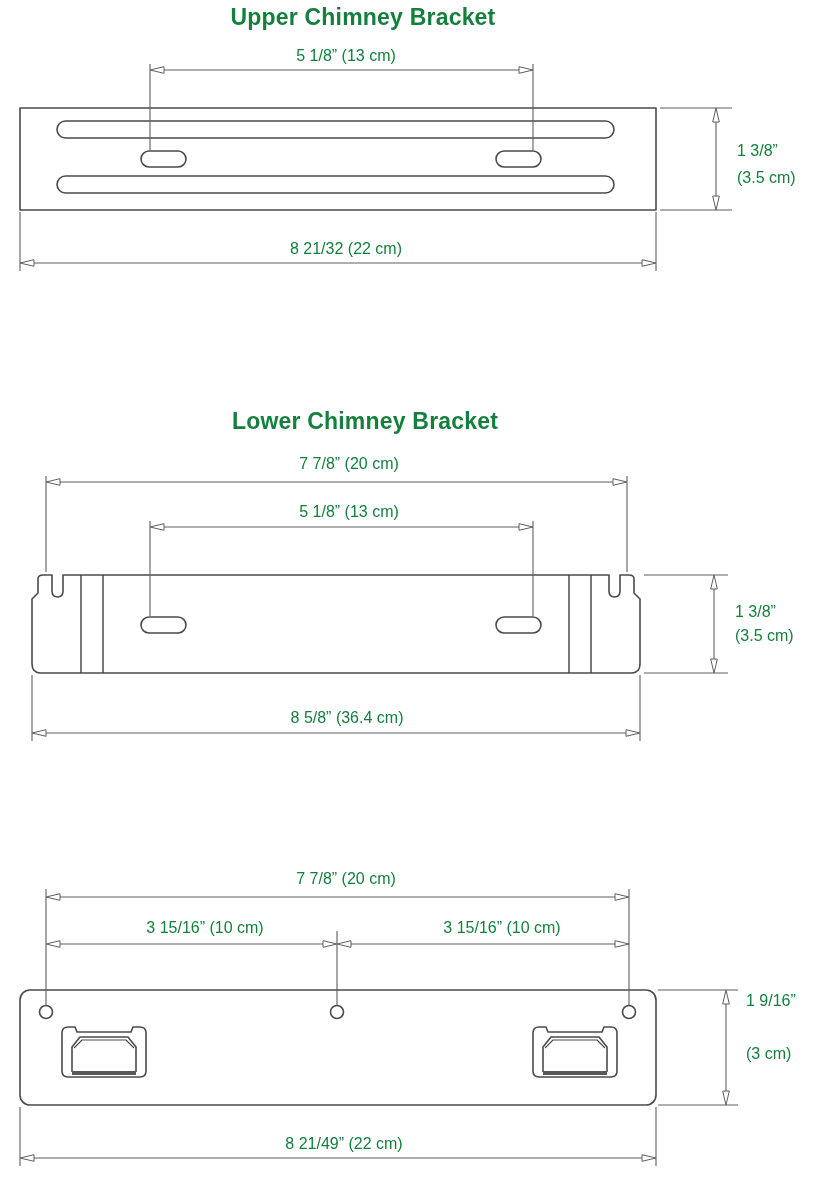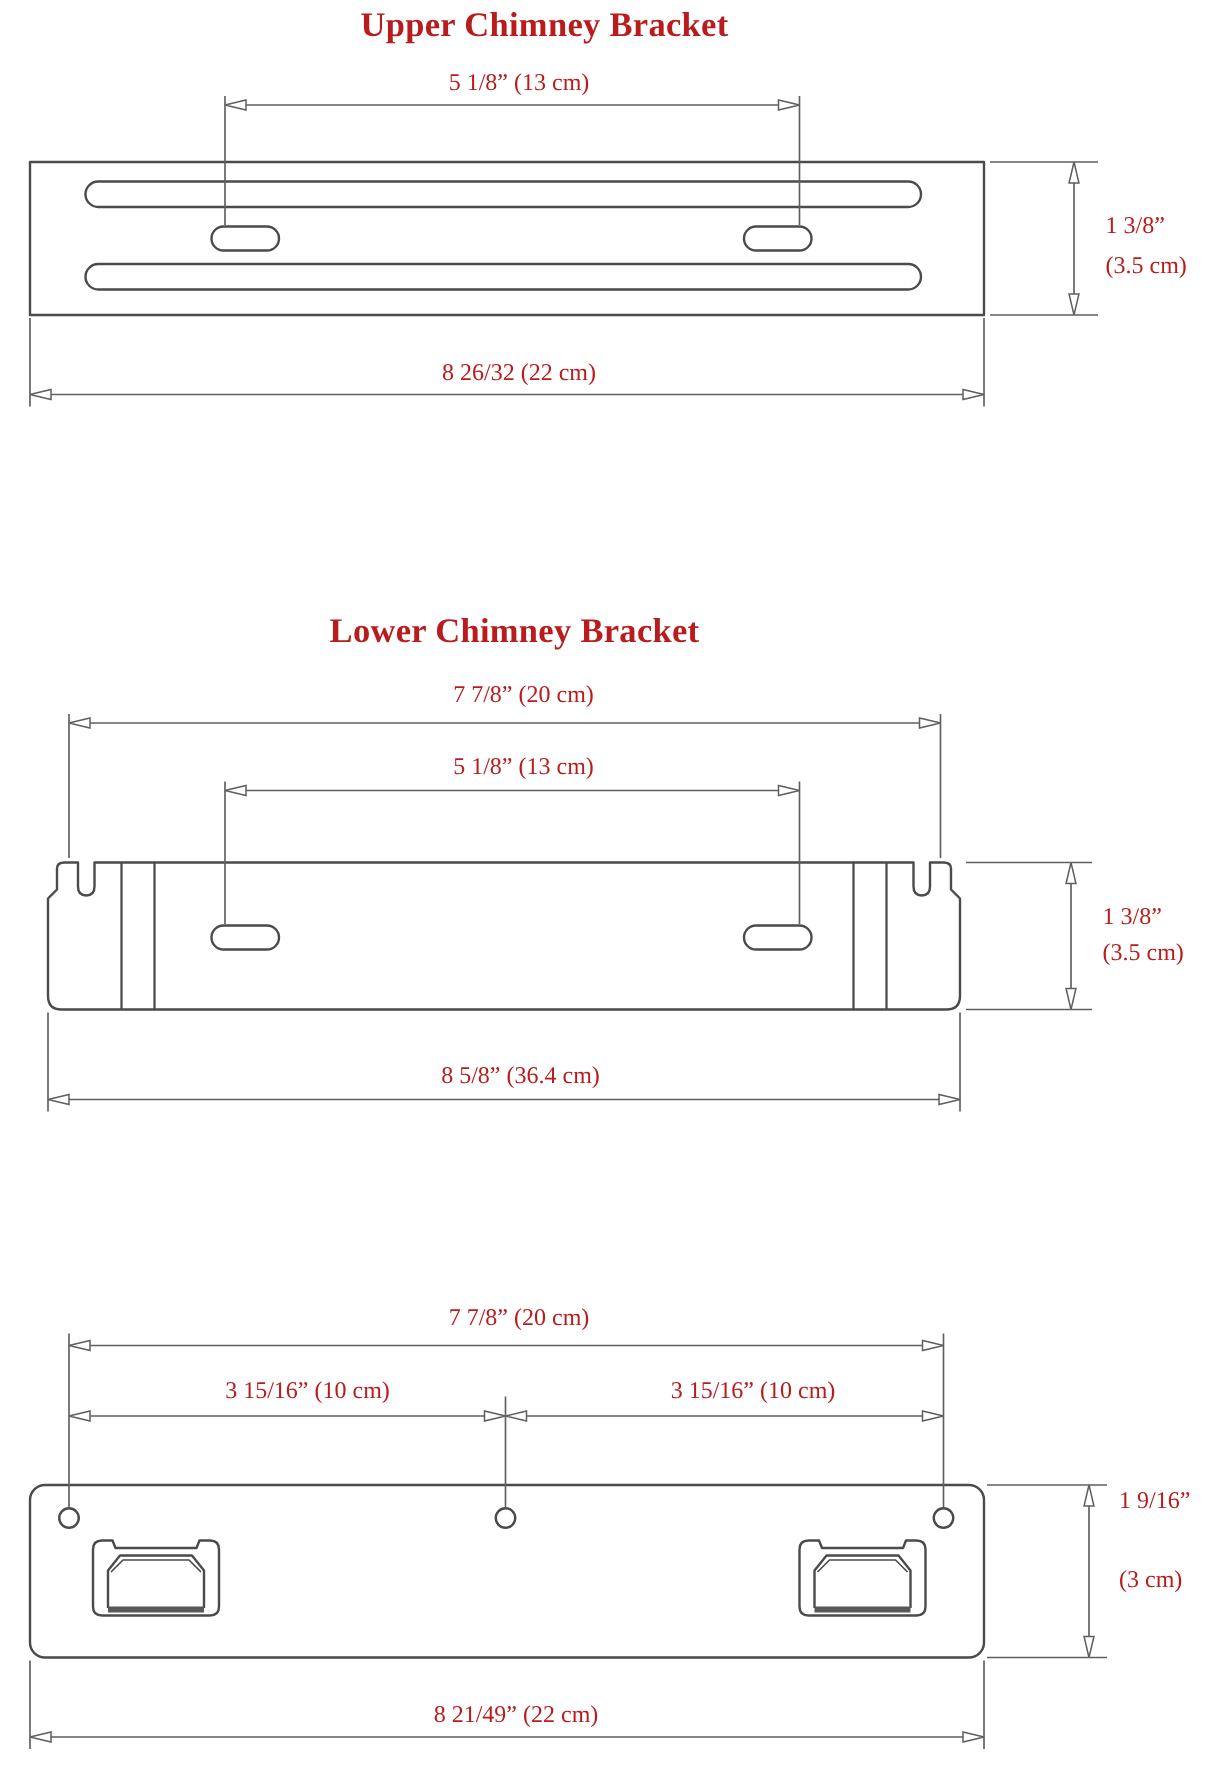--- a/index.html
+++ b/index.html
@@ -1,21 +1,21 @@
 <!DOCTYPE html>
 <html><head>
 <meta charset="utf-8">
 <style>
   html,body{margin:0;padding:0;background:#ffffff;}
   .canvas{
     position:relative;
     width:820px;height:1190px;
     background:#ffffff;
-    font-family:Liberation Serif, serif;
-    color:#b91c1c;
+    font-family:Liberation Sans, sans-serif;
+    color:#15803d;
     overflow:hidden;
   }
   svg.drawing{position:absolute;left:0;top:0;width:820px;height:1190px;}
   .shape{fill:none;stroke:#4b4b4d;stroke-width:1.6;stroke-linejoin:round;}
   .bend{fill:none;stroke:#4b4b4d;stroke-width:1.5;}
   .dim{fill:none;stroke:#5f5f61;stroke-width:1.1;}
   .arrow{fill:#ffffff;stroke:#5f5f61;stroke-width:1;stroke-linejoin:miter;}
   .hookbar{fill:#58585a;stroke:none;}
   .label{
     position:absolute;
@@ -144,25 +144,25 @@
         <path class="dim" d="M658,990 H738 M658,1105 H738"></path>
         <path class="dim" d="M726,1003 V1092"></path>
         <path class="arrow" d="M726,990 L722.7,1004 L729.3,1004 Z"></path>
         <path class="arrow" d="M726,1105 L722.7,1091 L729.3,1091 Z"></path>
       </g>
     </g>
   </svg>
 
   <div class="title" style="left:363px;top:17px;">Upper Chimney Bracket</div>
   <div class="label" style="left:346px;top:56px;">5 1/8” (13 cm)</div>
-  <div class="label" style="left:346px;top:249px;">8 26/32 (22 cm)</div>
+  <div class="label" style="left:346px;top:249px;">8 21/32 (22 cm)</div>
   <div class="label side" style="left:737px;top:151px;">1 3/8”</div>
   <div class="label side" style="left:737px;top:178px;">(3.5 cm)</div>
 
-  <div class="title" style="left:343px;top:421px;">Lower Chimney Bracket</div>
+  <div class="title" style="left:365px;top:421px;">Lower Chimney Bracket</div>
   <div class="label" style="left:349px;top:464px;">7 7/8” (20 cm)</div>
   <div class="label" style="left:349px;top:512px;">5 1/8” (13 cm)</div>
   <div class="label" style="left:347px;top:718px;">8 5/8” (36.4 cm)</div>
   <div class="label side" style="left:735px;top:612px;">1 3/8”</div>
   <div class="label side" style="left:735px;top:636px;">(3.5 cm)</div>
 
   <div class="label" style="left:346px;top:879px;">7 7/8” (20 cm)</div>
   <div class="label" style="left:205px;top:928px;">3 15/16” (10 cm)</div>
   <div class="label" style="left:502px;top:928px;">3 15/16” (10 cm)</div>
   <div class="label" style="left:344px;top:1144px;">8 21/49” (22 cm)</div>

